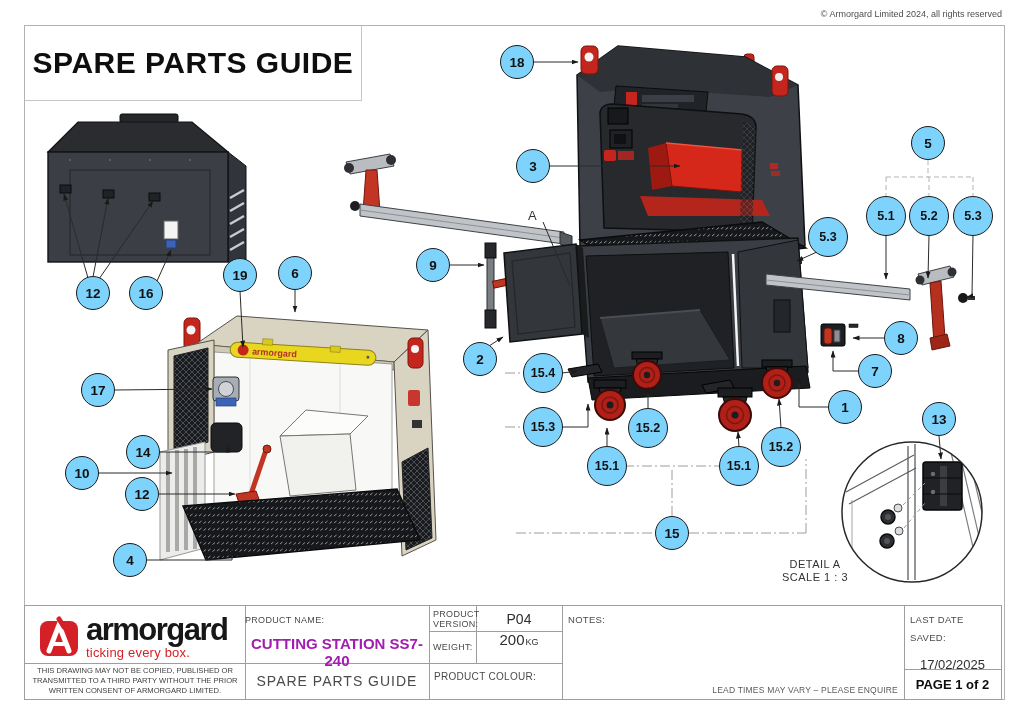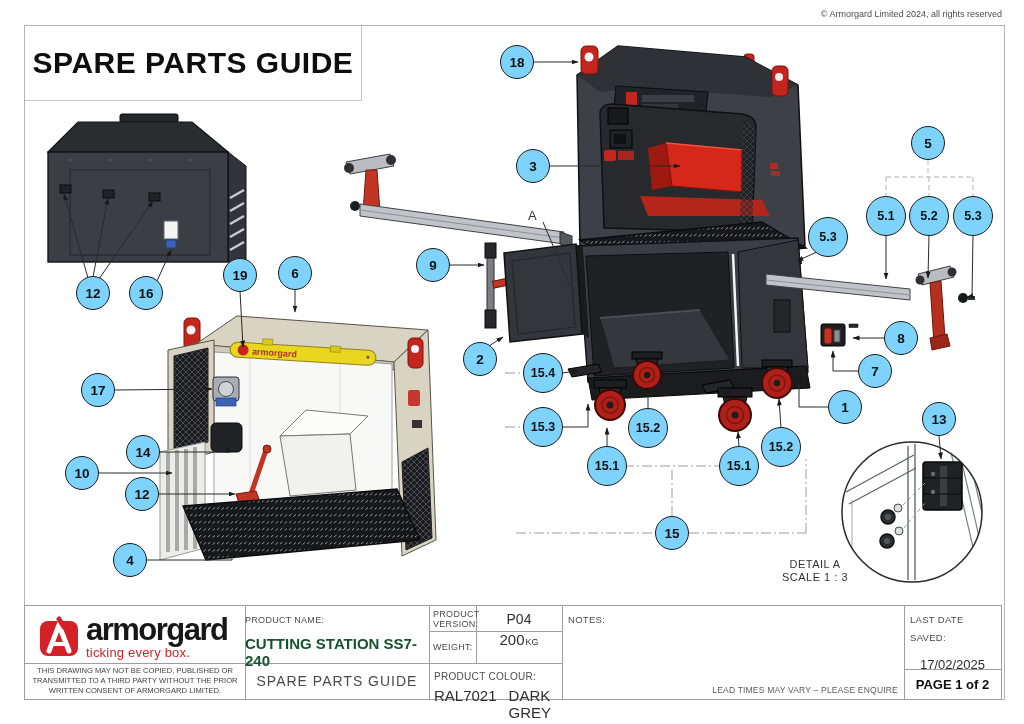--- a/index.html
+++ b/index.html
@@ -24,21 +24,21 @@
   .a-label{left:528px;top:208px;font-size:13px;}
   .detail-title{left:780px;top:558px;width:70px;text-align:center;font-size:11px;letter-spacing:.5px;}
   .detail-scale{left:773px;top:571px;width:84px;text-align:center;font-size:11px;letter-spacing:.5px;}
   
   .tblock{position:absolute;left:24px;top:605px;width:976px;height:93px;border:1px solid #9e9e9e;z-index:5;background:#fff;}
   .tb-line{position:absolute;background:#9e9e9e;}
   .cell{position:absolute;box-sizing:border-box;}
   .lbl{font-size:9px;color:#4a4a4a;letter-spacing:.3px;}
   .val{color:#2e2e2e;}
   .cell-name{left:220px;top:0;width:184px;height:57px;padding:3px 0;}
-  .cell-name .val{display:block;text-align:left;margin-top:8px;font-size:15px;font-weight:700;color:#14532d;}
+  .cell-name .val{display:block;text-align:center;margin-top:8px;font-size:15px;font-weight:700;color:#a21caf;}
   .cell-doctype{left:220px;top:57px;width:184px;height:36px;display:flex;align-items:center;justify-content:center;
                 font-size:14px;letter-spacing:1px;color:#4a4a4a;}
   .cell-verlbl{left:404px;top:0;width:47px;height:25px;padding:3px 4px;}
   .cell-verval{left:451px;top:0;width:86px;height:25px;display:flex;align-items:center;justify-content:center;font-size:14px;}
   .cell-wtlbl{left:404px;top:25px;width:47px;height:32px;display:flex;align-items:center;padding:0 4px;}
   .cell-wtval{left:451px;top:25px;width:86px;height:32px;display:flex;align-items:baseline;justify-content:center;font-size:15px;}
   .cell-wtval .unit{font-size:9px;margin-left:1px;}
   .cell-colour{left:404px;top:57px;width:133px;height:36px;padding:3px 5px;}
   .cell-colour .val{display:flex;gap:12px;justify-content:center;margin-top:3px;font-size:15px;}
   .cell-notes{left:537px;top:0;width:342px;height:93px;padding:3px 6px;}
@@ -395,24 +395,20 @@
 
     <div class="cell cell-verlbl lbl">PRODUCT VERSION:</div>
     <div class="cell cell-verval val">P04</div>
     <div class="cell cell-wtlbl lbl">WEIGHT:</div>
     <div class="cell cell-wtval val">
       <span>200</span>
         <span class="unit">KG</span>
     </div>
     <div class="cell cell-colour">
       <span class="lbl" style="font-size:10px;margin-top:24px;">PRODUCT COLOUR:</span>
-      <span class="val">
-          <span>RAL7021</span>
-          <span>DARK GREY</span>
-        </span>
     </div>
 
     <div class="cell cell-notes">
       <span class="lbl" style="font-size:9.5px;">NOTES:</span>
       <span class="leadtimes">LEAD TIMES MAY VARY – PLEASE ENQUIRE</span>
     </div>
 
     <div class="cell cell-date">
       <span class="lbl" style="font-size:9.5px;">LAST DATE SAVED:</span>
       <span class="val">17/02/2025</span>

